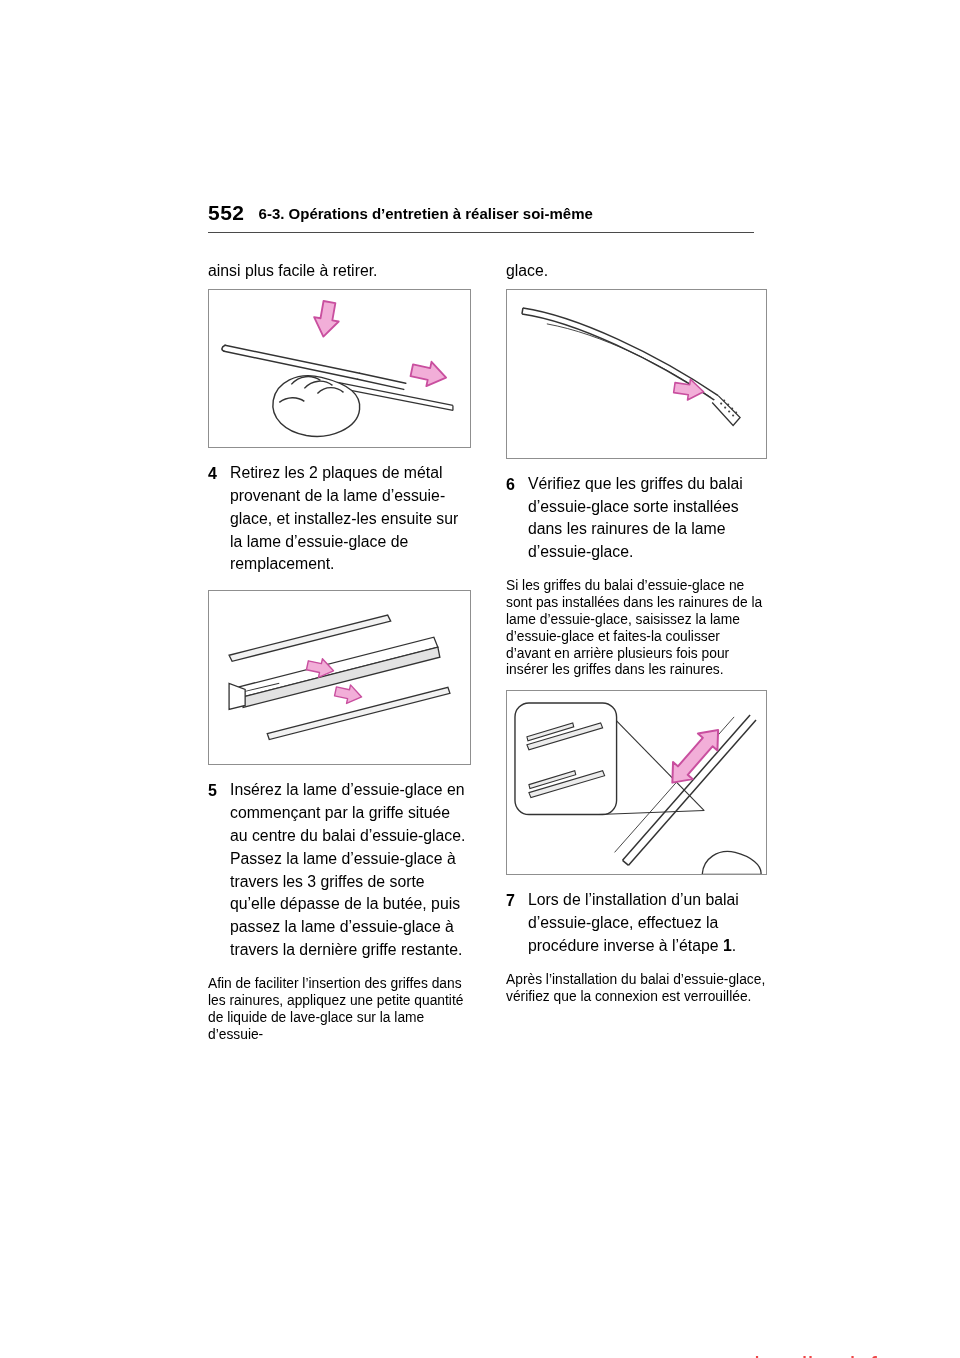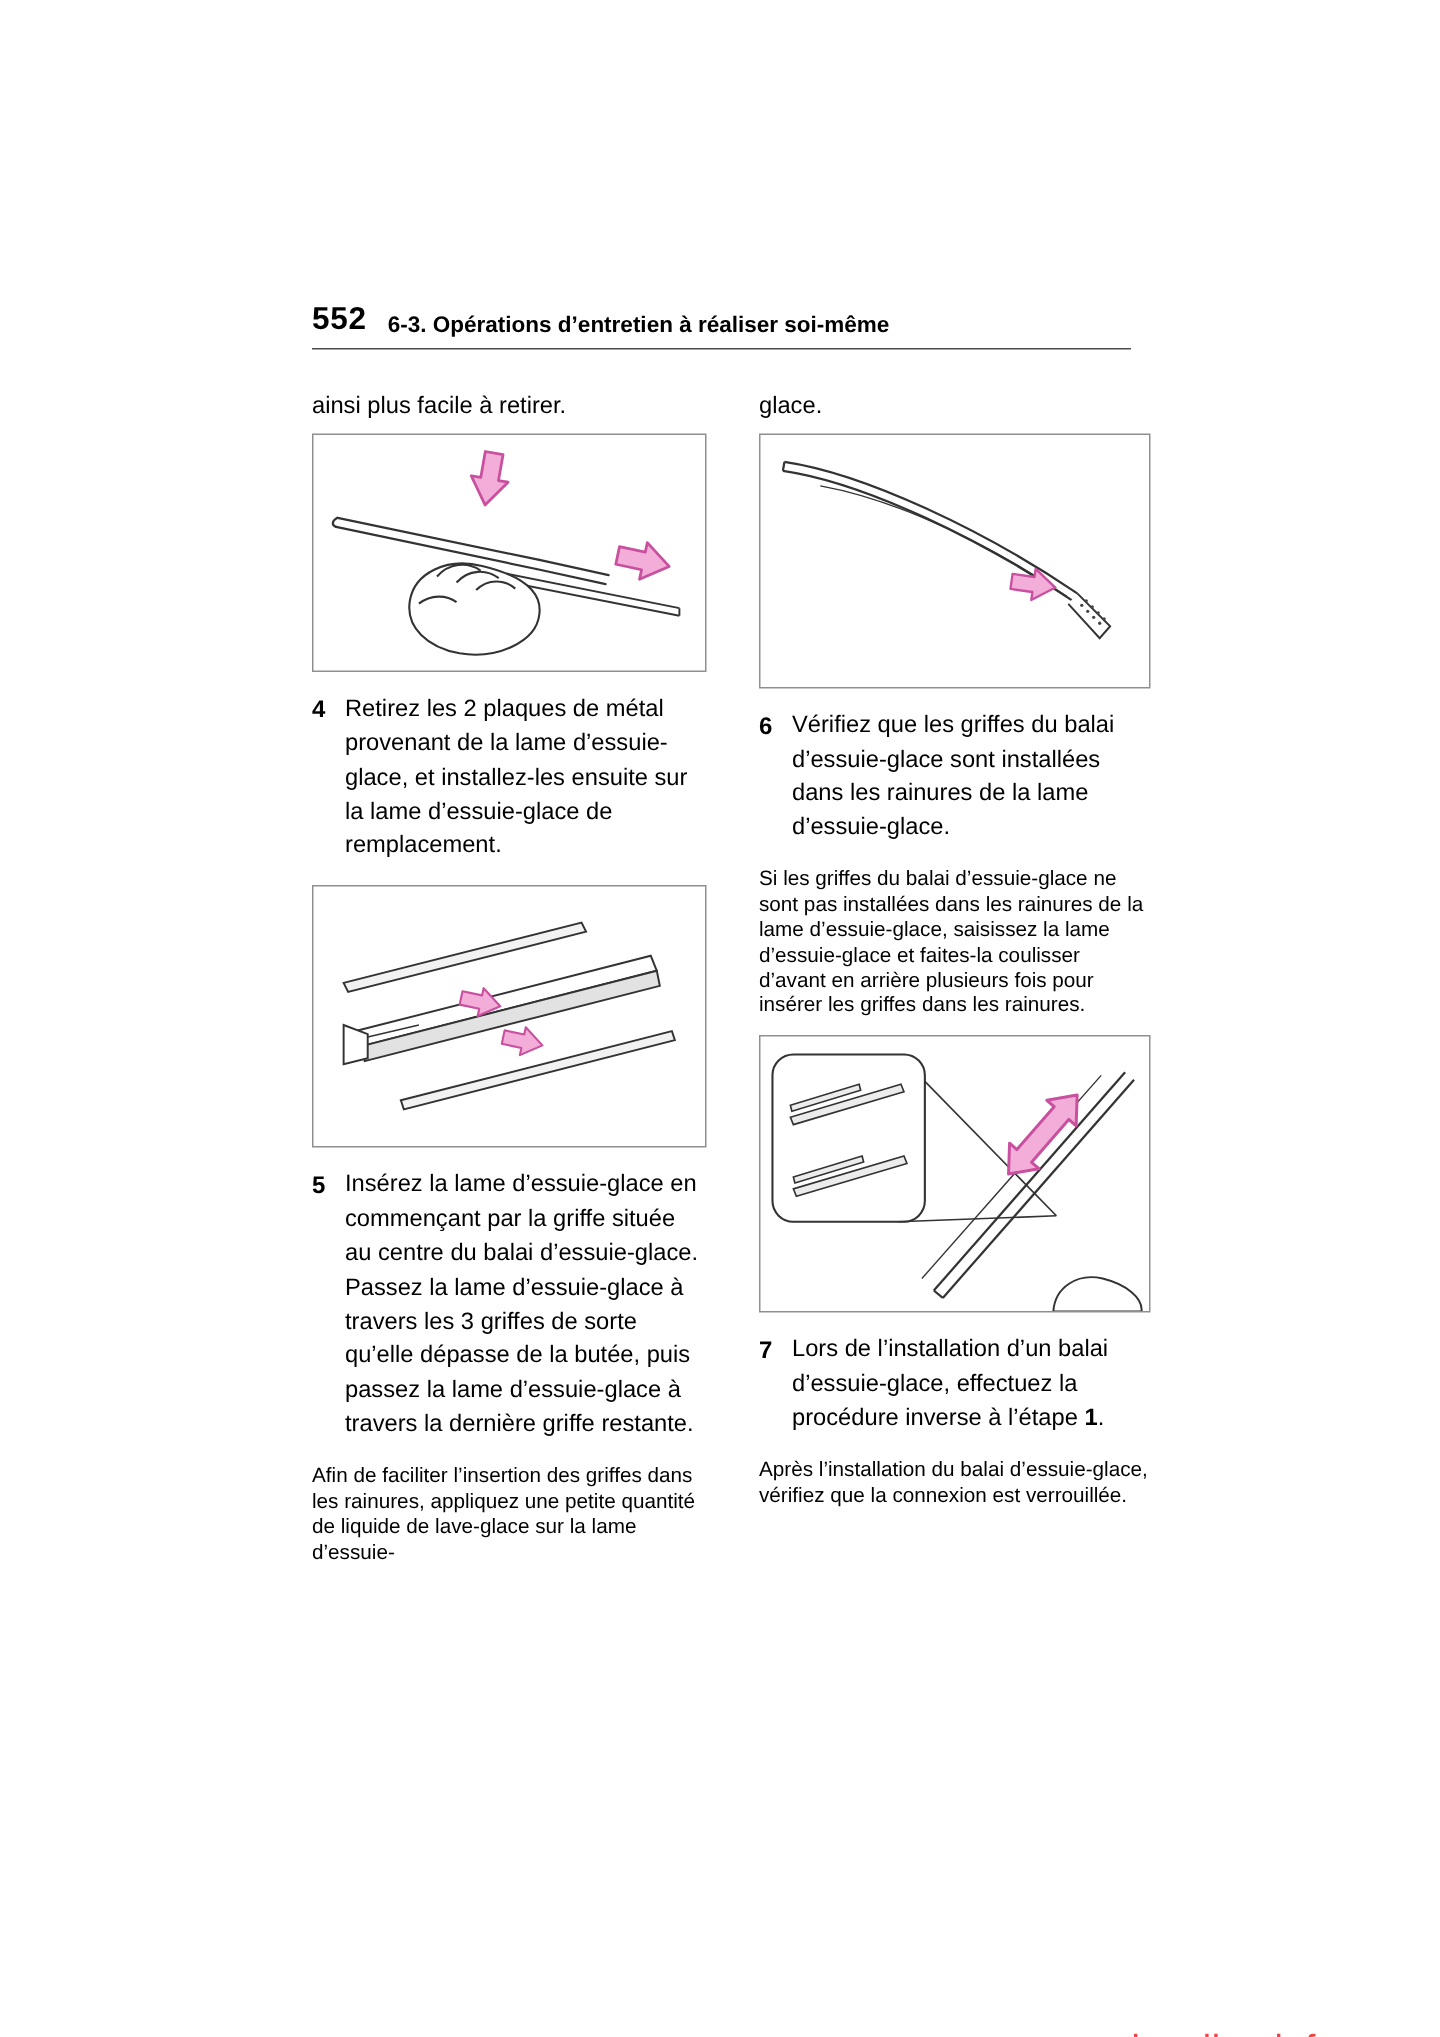--- a/index.html
+++ b/index.html
@@ -9,21 +9,21 @@
     background: #ffffff;
     font-family: "Liberation Sans", "DejaVu Sans", sans-serif;
     color: #000;
     position: relative;
     overflow: hidden;
   }
   .header {
     position: absolute; left: 208px; top: 201px; width: 546px;
     border-bottom: 1.5px solid #4a4a4a;
     padding-bottom: 7px;
-    display: flex; align-items: flex-end;
+    display: flex; align-items: center;
   }
   .page-num { font-size: 21px; font-weight: bold; letter-spacing: 0.5px; }
   .header-title { font-size: 15px; font-weight: bold; margin-left: 14px; }
 
   .col { position: absolute; top: 244px; }
   .col-left  { left: 208px; width: 263px; }
   .col-right { left: 506px; width: 261px; }
 
   .body-text { font-size: 15.8px; line-height: 1.35; margin: 16px 0 6px 0; }
 
@@ -147,21 +147,21 @@
             <circle cx="222" cy="115" r="1.1"></circle>
           <circle cx="226" cy="119" r="1.1"></circle>
             <circle cx="230" cy="123" r="1.1"></circle>
         </g>
         <path class="pink-arrow" d="M0,-6.5 L19,-6.5 L19,-13.5 L38,0 L19,13.5 L19,6.5 L0,6.5 Z" transform="translate(168,98) rotate(8) scale(0.78)"></path>
       </svg>
     </figure>
 
     <div class="step">
       <span class="step-num">6</span>
-      <div class="step-text">Vérifiez que les griffes du balai d’essuie-glace sont installées dans les rainures de la lame d’essuie-glace.</div>
+      <div class="step-text">Vérifiez que les griffes du balai d’essuie-glace sorte installées dans les rainures de la lame d’essuie-glace.</div>
     </div>
 
     <p class="note">Si les griffes du balai d’essuie-glace ne sont pas installées dans les rainures de la lame d’essuie-glace, saisissez la lame d’essuie-glace et faites-la coulisser d’avant en arrière plusieurs fois pour insérer les griffes dans les rainures.</p>
 
     <figure class="fig">
       <svg viewBox="0 0 260 184" xmlns="http://www.w3.org/2000/svg">
         <rect x="8" y="12" width="102" height="112" rx="14" fill="#ffffff" stroke="#333" stroke-width="1.4"></rect>
         <g class="line-art" stroke="#333" stroke-width="1.1" fill="#ececec">
           <polygon points="20,54 94,32 96,37 22,59"></polygon>
           <polygon points="20,46 66,32 67,36 21,50"></polygon>

